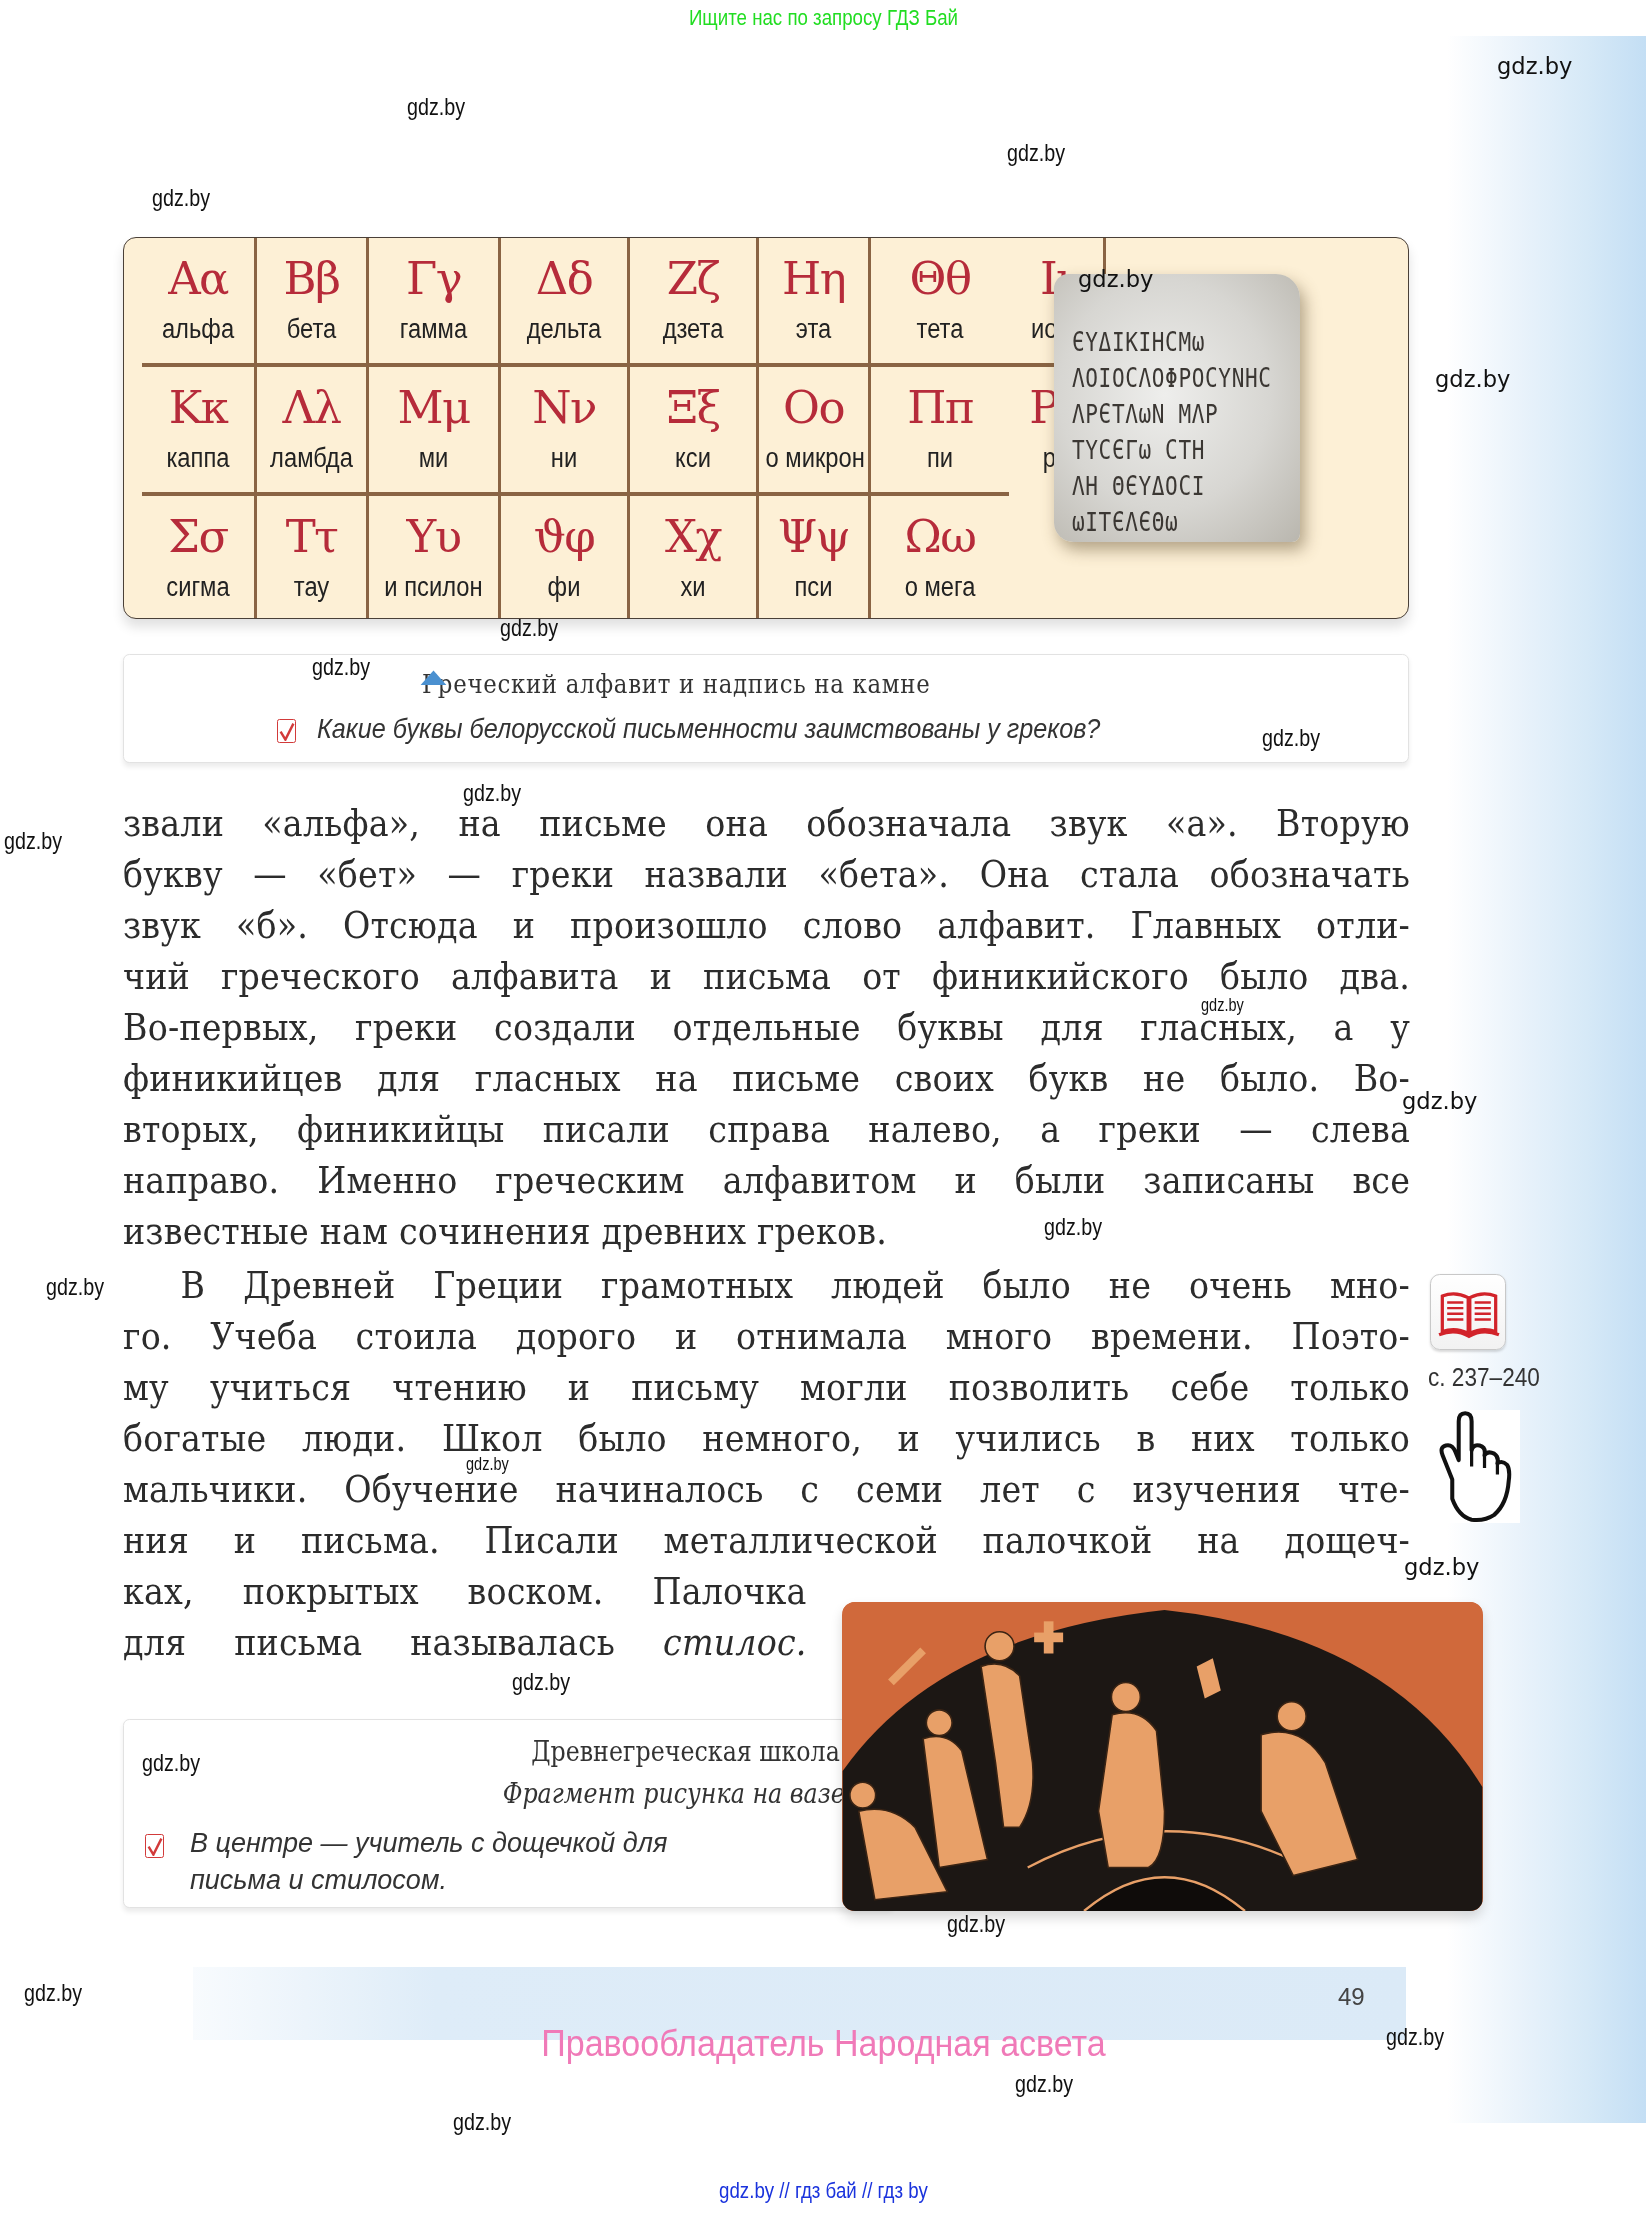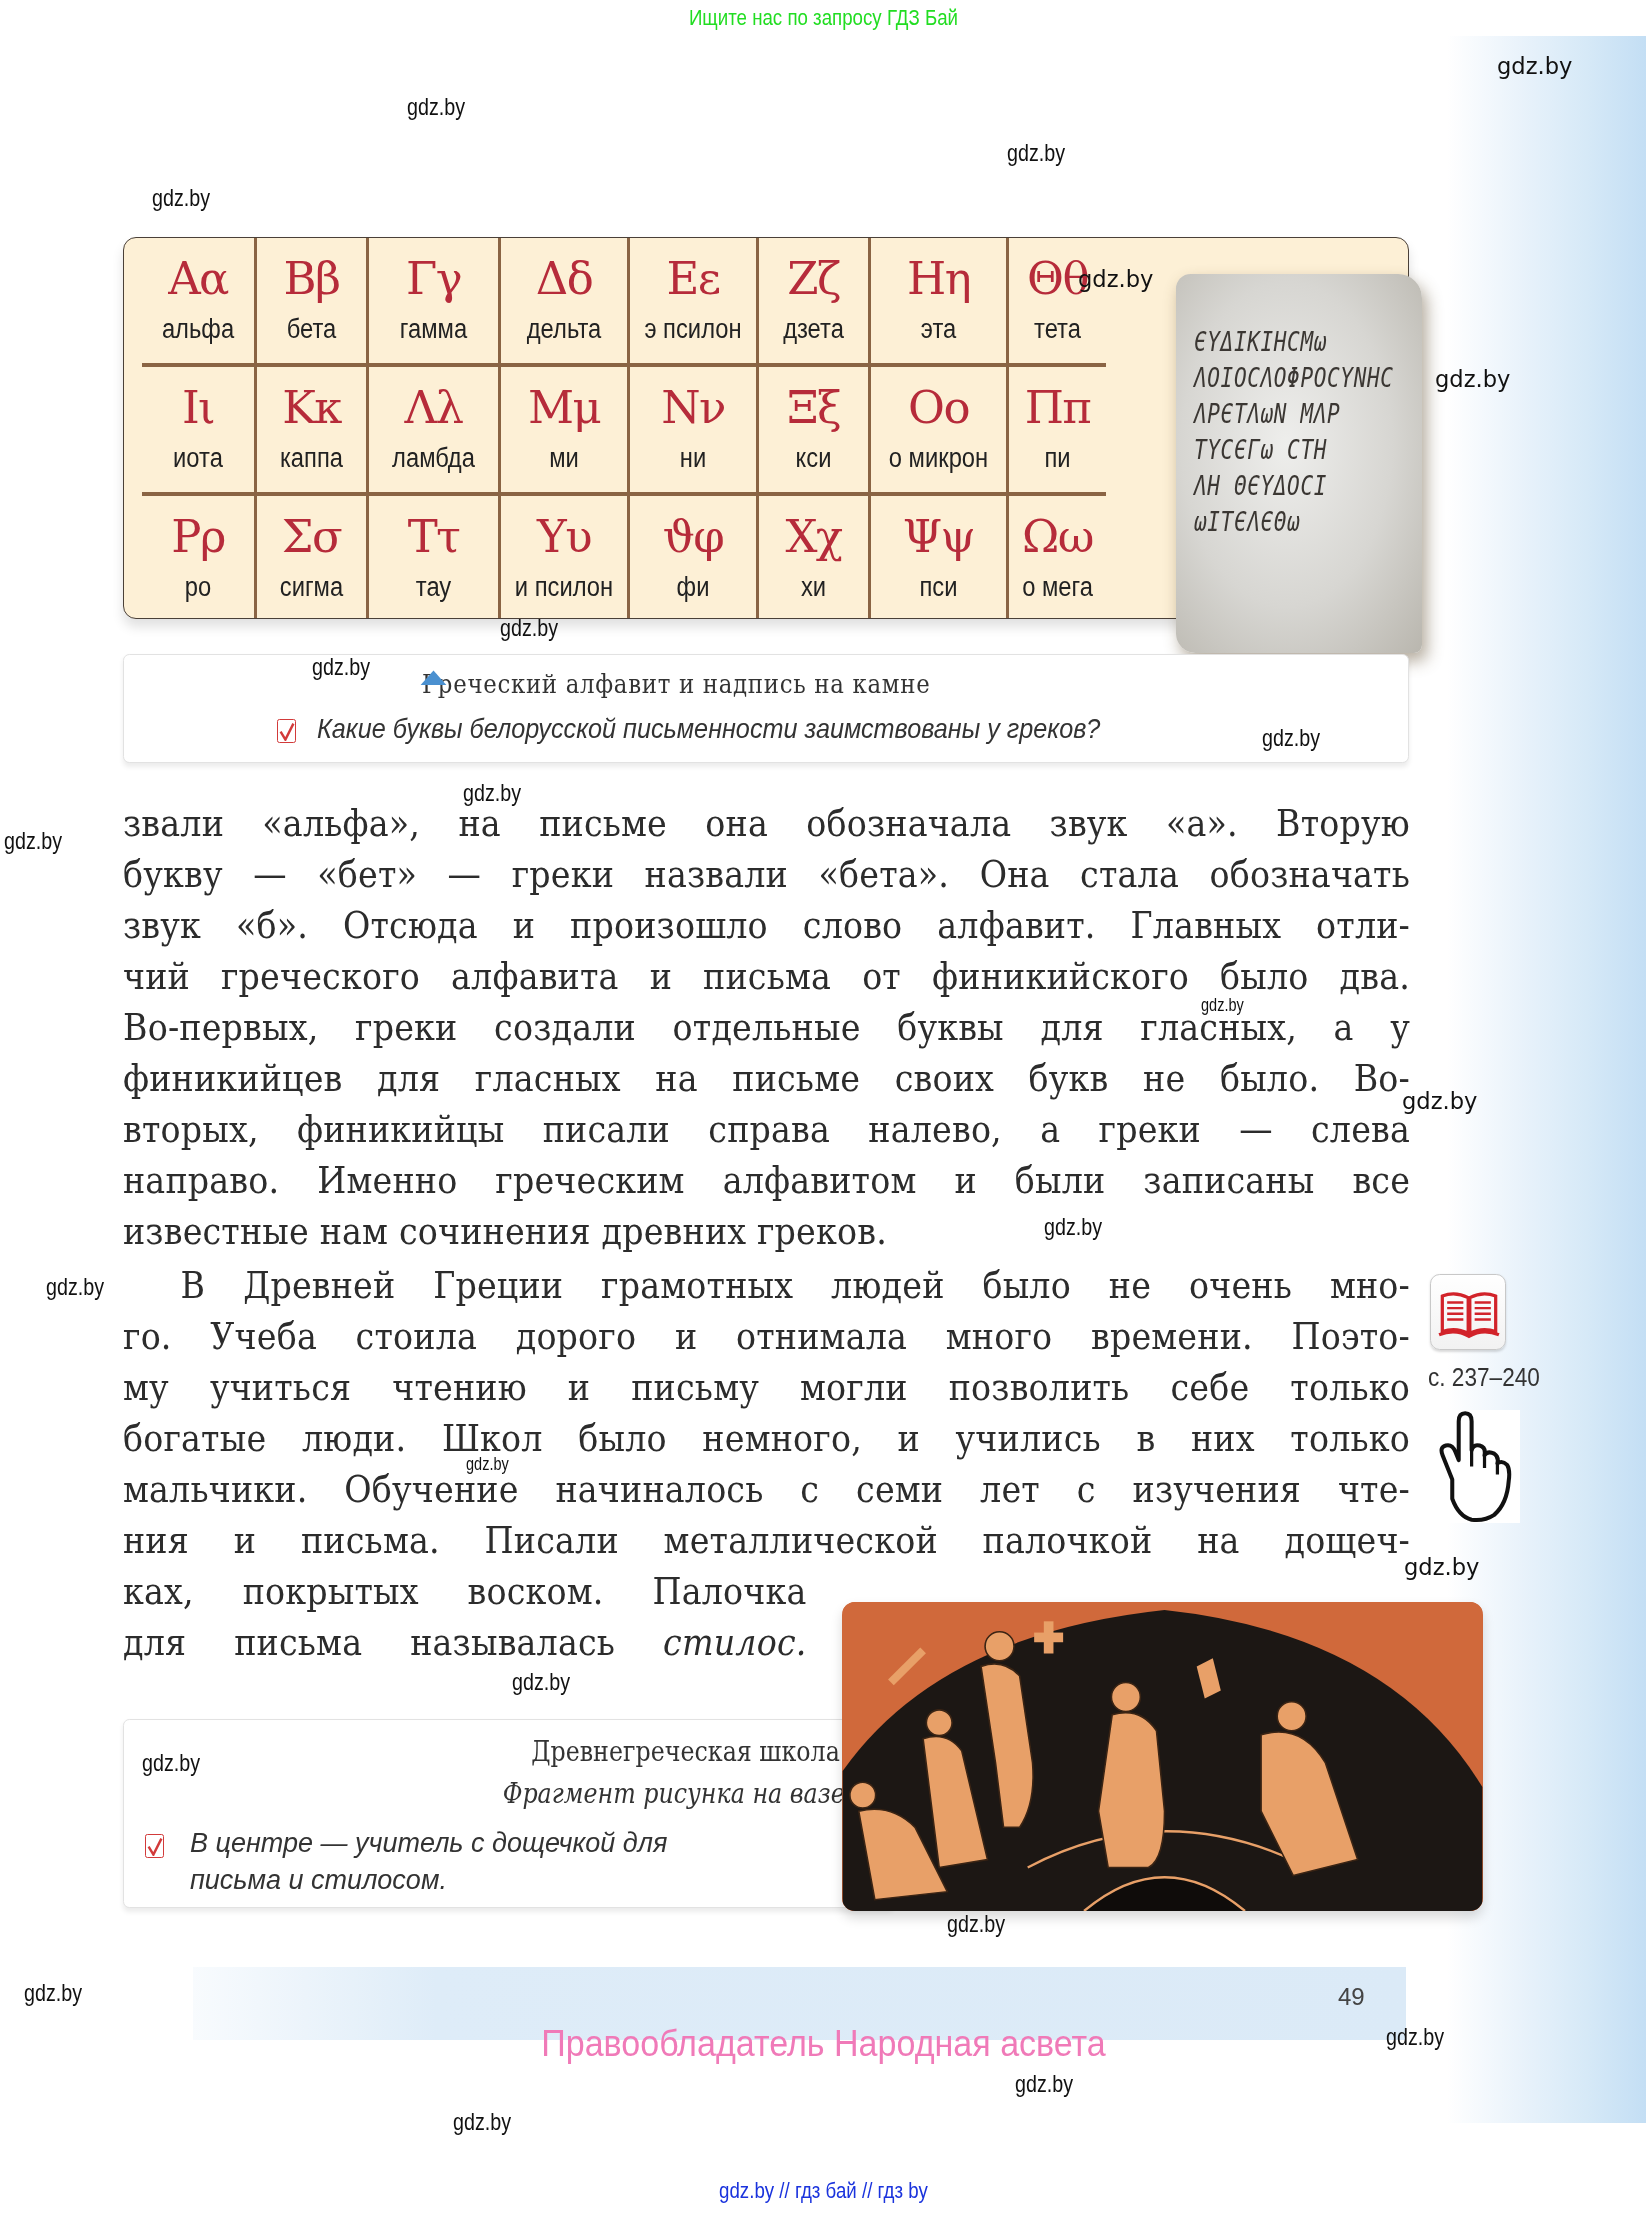--- a/index.html
+++ b/index.html
@@ -26,25 +26,24 @@
     box-shadow: 0 8px 11.3px rgba(0,0,0,0.12);
     overflow: hidden;
   }
   .alpha-grid { position: absolute; left: 18px; top: 0; display: grid; grid-template-columns: 115px 112px 132px 129px 129px 112px 138px 97px; grid-template-rows: 129px 129px 123px; }
   .cell { position: relative; text-align: center; border-right: 3.2px solid #8a6444; border-bottom: 4.8px solid #8a6444; }
   .cell.last-col { border-right: none; }
   .cell.last-row { border-bottom: none; }
   .cell .glyph { display: block; font-family: "DejaVu Serif", serif; color: #b62b3a; font-size: 45px; line-height: 1; margin-top: 17.7px; letter-spacing: -1.6px; }
   .cell .name { display: block; font-family: "Liberation Sans", sans-serif; font-size: 27px; color: #222; margin-top: 13px; transform: scaleX(0.88); white-space: nowrap; }
   .stone {
-    position: absolute; left: 1176px; top: 274px; width: 246px; height: 379px;
+    position: absolute; left: 1054px; top: 274px; width: 246px; height: 268px;
     background: radial-gradient(ellipse at 45% 45%, #eeeeec 0%, #d7d6d2 55%, #b9b6ae 100%);
     border-radius: 14.5px 24px 8px 19.3px;
     box-shadow: 4.8px 8px 16px rgba(90,70,40,0.45);
-    font-style: italic;
   }
   .stone .inscription { position: absolute; left: 17.7px; top: 50px; font-family: "DejaVu Sans Mono", monospace; font-size: 27px; line-height: 36px; color: #3b3733; letter-spacing: 0.8px; white-space: pre; transform: scaleX(0.78); transform-origin: left; }
 
   
   .caption-box {
     position: absolute; background: #fff; border: 0.8px solid #e2e2e2; border-radius: 6.4px;
     box-shadow: 0 3.2px 4.8px rgba(0,0,0,0.08);
   }
   .cap1 { left: 123px; top: 654px; width: 1286px; height: 109px; }
   .cap1 .title { position: absolute; left: 298px; top: 13px; font-family: "DejaVu Serif", serif; font-size: 26.6px; color: #333; letter-spacing: 0.8px; transform: scaleX(0.86); transform-origin: left; white-space: nowrap; }
@@ -118,24 +117,20 @@
         <span class="glyph">Ββ</span>
         <span class="name">бета</span>
       </div>
     <div class="cell">
         <span class="glyph">Γγ</span>
         <span class="name">гамма</span>
       </div>
     <div class="cell">
         <span class="glyph">Δδ</span>
         <span class="name">дельта</span>
-      </div>
-    <div class="cell">
-        <span class="glyph">Εε</span>
-        <span class="name">э псилон</span>
       </div>
     <div class="cell">
         <span class="glyph">Ζζ</span>
         <span class="name">дзета</span>
       </div>
     <div class="cell">
         <span class="glyph">Ηη</span>
         <span class="name">эта</span>
       </div>
     <div class="cell last-col">

